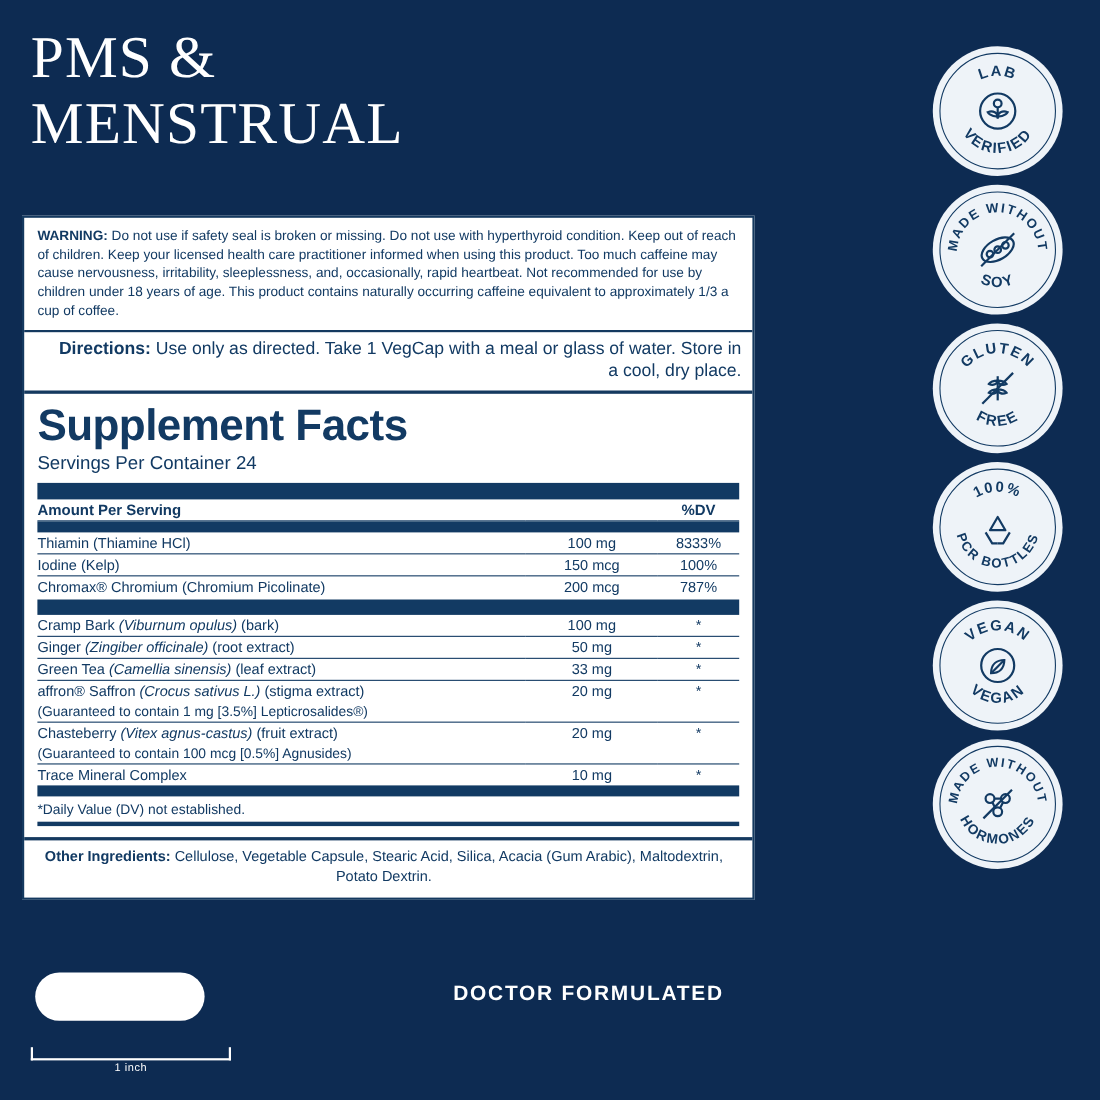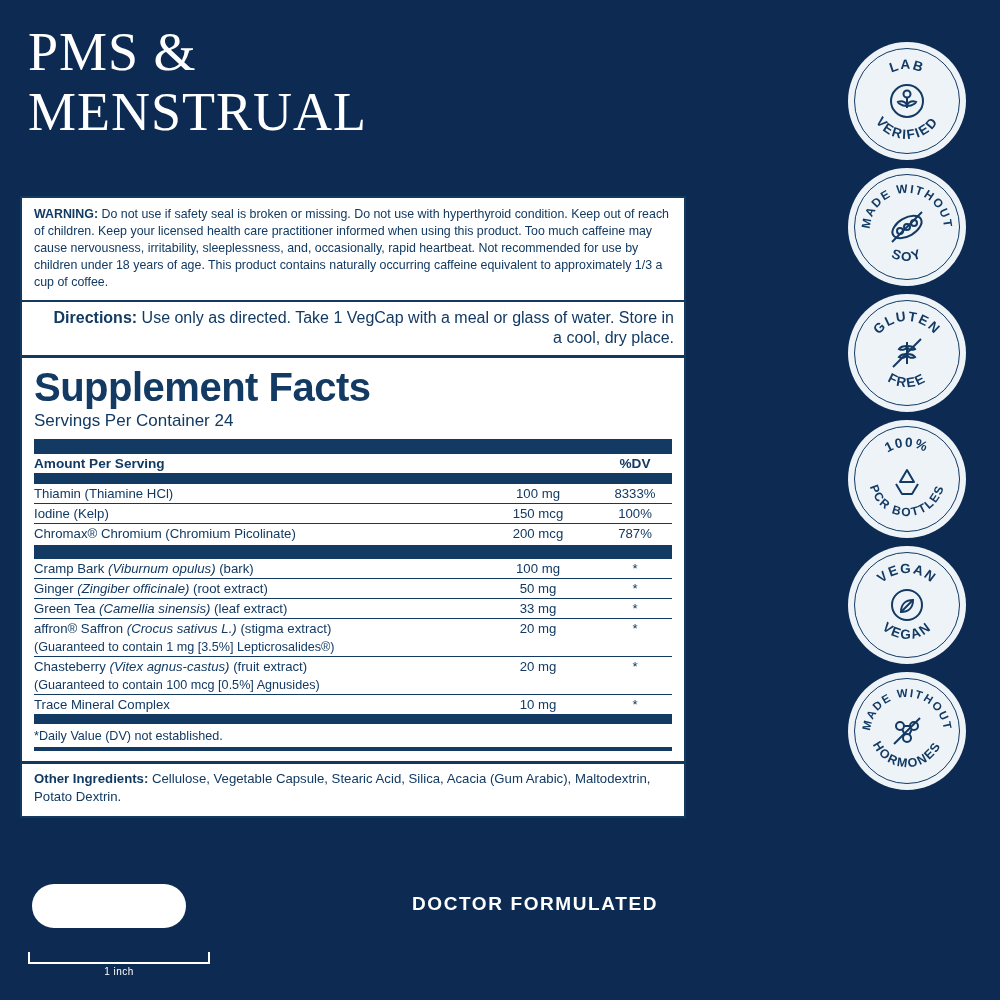--- a/index.html
+++ b/index.html
@@ -84,20 +84,21 @@
   .ital { font-style: italic; }
 
   .dv-note { font-size: 12.6px; color: #123a63; padding: 5px 0 4px 0; }
 
   .other-ing {
     border-top: 3px solid #14395f;
     padding: 6px 20px 10px 12px;
     font-size: 13.2px;
     line-height: 1.35;
     color: #123a63;
+    text-align: center;
   }
   .other-ing b { font-weight: bold; }
 
   
   .pill {
     position: absolute;
     left: 32px; top: 884px;
     width: 154px; height: 44px;
     background: #ffffff;
     border-radius: 22px;

